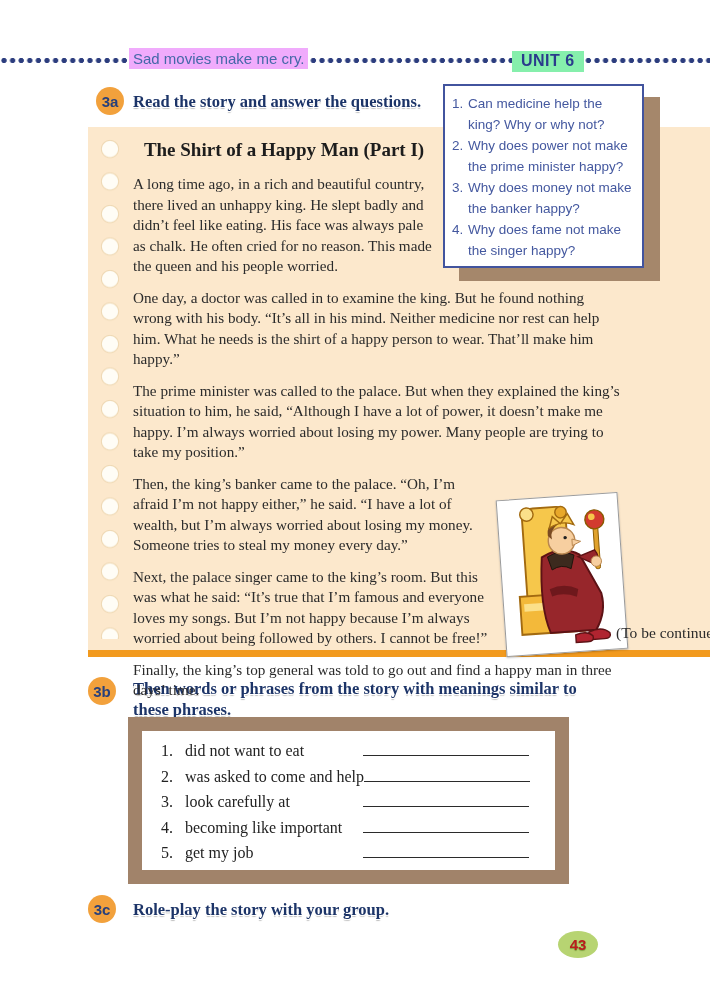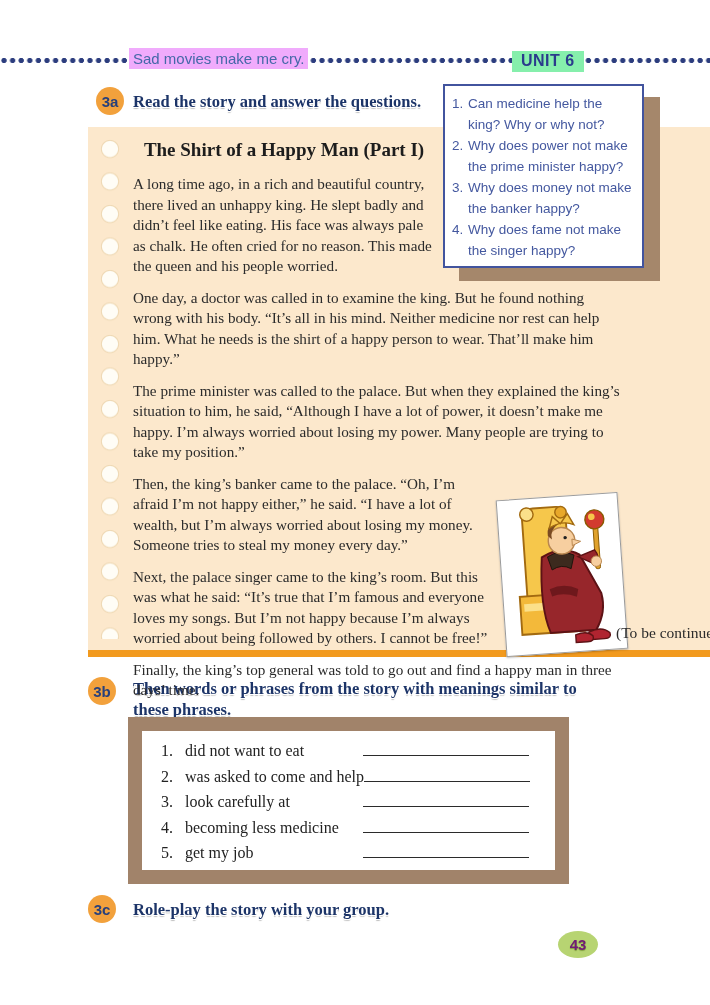--- a/index.html
+++ b/index.html
@@ -89,21 +89,21 @@
   .b-num { width:24px; flex:none; }
   .b-text { flex:none; }
   .b-line {
     margin-left:auto; margin-right:26px; width:166px; height:14px; flex:none;
     border-bottom:1.5px solid #2b2b2b;
   }
   
   .page-num {
     position:absolute; left:558px; top:931px; width:40px; height:27px;
     background:#b7d472; border-radius:50%;
-    color:#701a75; font-size:15px; font-weight:bold;
+    color:#b91c1c; font-size:15px; font-weight:bold;
     display:flex; align-items:center; justify-content:center;
     text-shadow:0 1px 1px rgba(90,120,30,.6);
   }
 </style>
 </head>
 <body>
 
 <div id="page">
 
   <div class="dot-rule"></div>
@@ -195,21 +195,21 @@
         <span class="b-text">was asked to come and help</span>
         <span class="b-line"></span>
       </div>
       <div class="b-row">
         <span class="b-num">3.</span>
         <span class="b-text">look carefully at</span>
         <span class="b-line"></span>
       </div>
       <div class="b-row">
         <span class="b-num">4.</span>
-        <span class="b-text">becoming less medicine</span>
+        <span class="b-text">becoming like important</span>
         <span class="b-line"></span>
       </div>
       <div class="b-row">
         <span class="b-num">5.</span>
         <span class="b-text">get my job</span>
         <span class="b-line"></span>
       </div>
     </div>
   </div>
 

